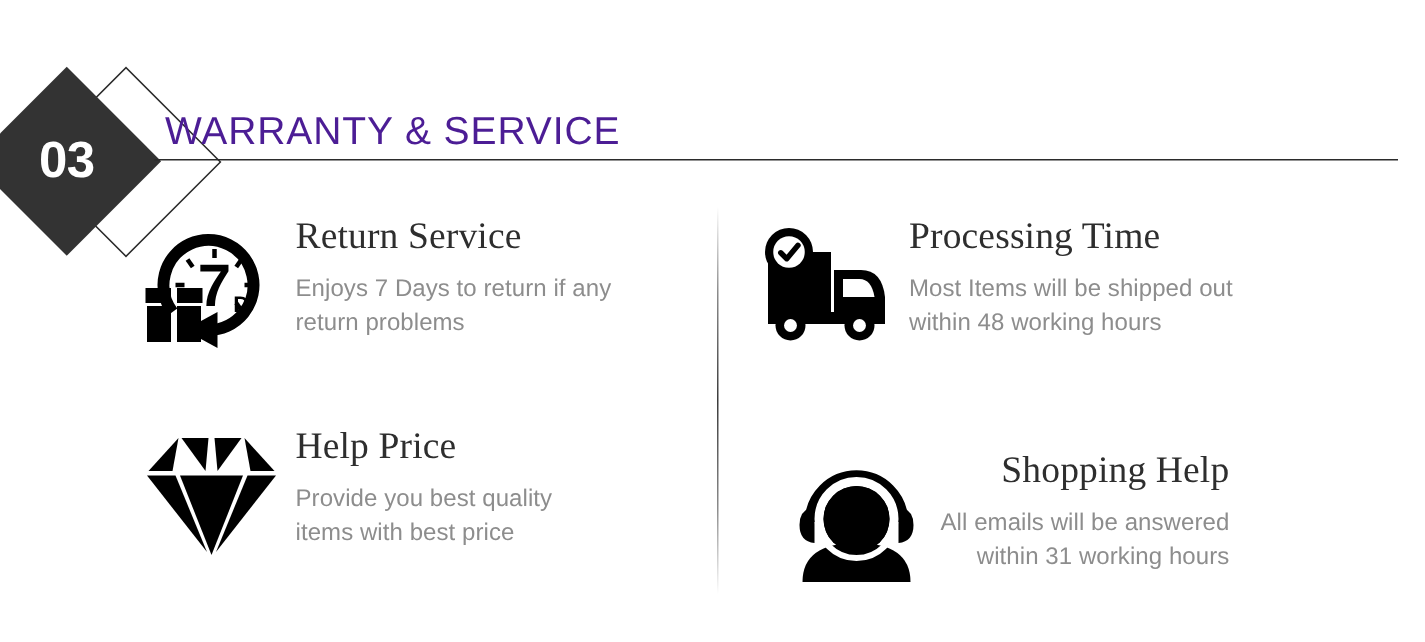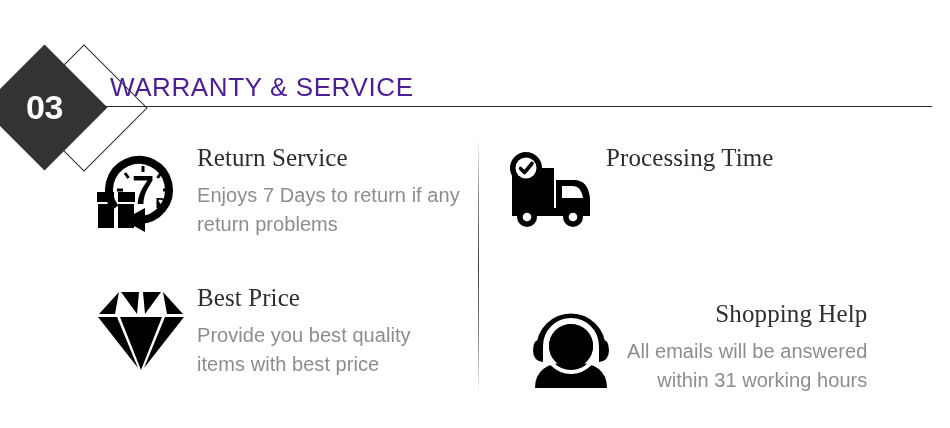--- a/index.html
+++ b/index.html
@@ -72,21 +72,21 @@
     display:flex;align-items:center;justify-content:center;
   }
   .txt-box{padding-top:4px;}
 
   .f-title{
     font-size:25px;color:#2e2e2e;font-weight:normal;
     line-height:1.1;letter-spacing:0.1px;white-space:nowrap;
     font-family:Liberation Serif, serif;
   }
   .f-sub{
-    margin-top:9px;font-size:20px;color:#8d8d8d;
+    margin-top:9px;font-size:16px;color:#8d8d8d;
     line-height:1.45;letter-spacing:0.05px;
     font-family:"Liberation Sans", sans-serif;
   }
   .f-sub span{display:block;white-space:nowrap;}
 </style>
 </head>
 <body>
 
 <div id="page">
 
@@ -161,41 +161,45 @@
           <circle cx="71" cy="71" r="10" fill="#000"></circle>
           <circle cx="71" cy="71" r="4.3" fill="#fff"></circle>
 
           <circle cx="24" cy="22" r="16" fill="#000"></circle>
           <circle cx="24" cy="22" r="10.5" fill="#fff"></circle>
           <path d="M18.5 22.5 L22.5 26.5 L30 17.5" fill="none" stroke="#000" stroke-width="3.6" stroke-linecap="round" stroke-linejoin="round"></path>
         </svg>
       </div>
       <div class="txt-box">
         <div class="f-title">Processing Time</div>
+        <div class="f-sub">
+          <span>Most Items will be shipped out</span>
+          <span>within 48 working hours</span>
+        </div>
       </div>
     </div>
 
     <div class="cell c2">
       <div class="icon-box">
         <svg width="96" height="88" viewBox="0 0 96 88" aria-hidden="true">
           <g fill="#000">
 
             <path d="M6 28 L26 6 L22 28 Z"></path>
             <path d="M28 6 L46 6 L44 28 Z"></path>
             <path d="M50 6 L68 6 L52 28 Z"></path>
             <path d="M70 6 L90 28 L74 28 Z"></path>
 
             <path d="M5 31 L24 31 L45 82 Z"></path>
             <path d="M27 31 L69 31 L48 84 Z"></path>
             <path d="M72 31 L91 31 L51 82 Z"></path>
           </g>
         </svg>
       </div>
       <div class="txt-box">
-        <div class="f-title">Best Price</div>
+        <div class="f-title">Help Price</div>
         <div class="f-sub">
           <span>Provide you best quality</span>
           <span>items with best price</span>
         </div>
       </div>
     </div>
 
     <div class="cell c3">
       <div class="icon-box">
         <svg width="96" height="88" viewBox="0 0 96 88" aria-hidden="true">

